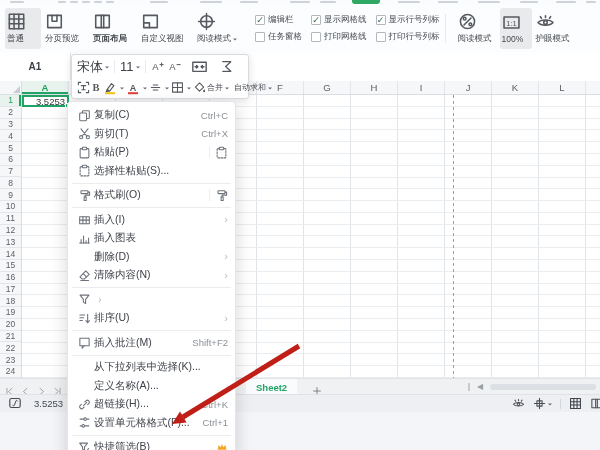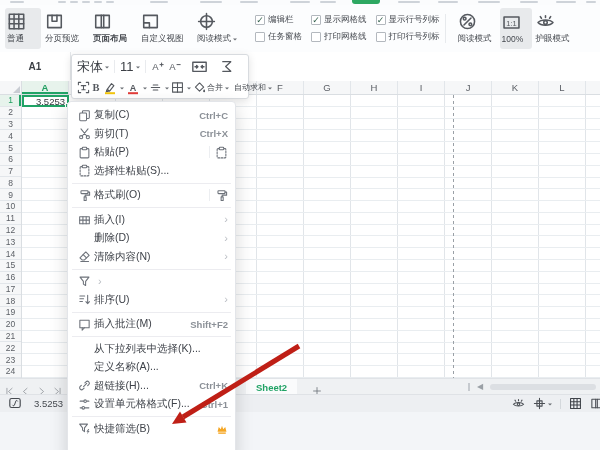--- a/index.html
+++ b/index.html
@@ -75,21 +75,21 @@
   .mdiv{width:1px;height:13px;background:#e9ebee;margin:0 3px;}
   .mico{display:flex;align-items:center;padding:0 1.5px;color:#55595f;}
   .mlabel{font-size:8px;color:#45494f;white-space:nowrap;display:flex;align-items:center;}
   .bld{font-weight:bold;font-size:10.5px;font-family:"Liberation Serif","DejaVu Serif",serif;}
   
   .menu{position:absolute;left:67px;top:101px;width:169px;height:360px;background:#fff;border:1px solid #e3e5e9;
         border-radius:4px;box-shadow:0 6px 18px rgba(0,0,0,.16);z-index:50;padding-top:4px;box-sizing:border-box;overflow:hidden;}
   .mi{height:18.5px;display:flex;align-items:center;padding:0 7px 0 6px;font-size:10.5px;color:#3f434a;}
   .mi .icw{width:20px;flex:none;display:flex;justify-content:center;color:#6d727a;}
   .mi .lbl{flex:1;white-space:nowrap;overflow:hidden;}
-  .mi .sc{color:#8b9097;font-size:9.5px;white-space:nowrap;font-weight:bold;}
+  .mi .sc{color:#8b9097;font-size:9.5px;white-space:nowrap;}
   .mi .sub{color:#b9bdc3;font-size:11px;margin-left:4px;line-height:1;}
   .mi .rdiv{width:1px;height:12px;background:#eceef1;margin:0 5px;}
   .msep{height:6px;display:flex;align-items:center;}
   .msep i{height:1px;background:#ececf0;flex:1;margin:0 4px;}
   .overlay{position:absolute;left:0;top:0;width:600px;height:450px;z-index:60;pointer-events:none;}
 </style>
 </head>
 <body>
 
 <div id="app">
@@ -526,20 +526,31 @@
             <svg viewBox="0 0 14 14" width="13" height="13" fill="none" stroke="currentColor" stroke-width="1.15" stroke-linecap="round" stroke-linejoin="round">
               <rect x="1.8" y="4" width="10.4" height="7.5"></rect>
               <path d="M1.8 7.7h10.4M5.3 4v7.5M8.8 4v7.5"></path>
             </svg>
           </span>
         </span>
         <span class="lbl">插入(I)</span>
         <span class="sub">›</span>
       </div>
       <div class="mi">
+        <span class="icw">
+          <span class="ico">
+            <svg viewBox="0 0 14 14" width="13" height="13" fill="none" stroke="currentColor" stroke-width="1.15" stroke-linecap="round" stroke-linejoin="round">
+              <path d="M1.8 11.8h10.4"></path>
+              <path d="M3.3 11.8V8.2M6 11.8V4.4M8.7 11.8V9.4M11.4 11.8V6.4"></path>
+            </svg>
+          </span>
+        </span>
+        <span class="lbl">插入图表</span>
+      </div>
+      <div class="mi">
         <span class="icw"></span>
         <span class="lbl">删除(D)</span>
         <span class="sub">›</span>
       </div>
       <div class="mi">
         <span class="icw">
           <span class="ico">
             <svg viewBox="0 0 14 14" width="13" height="13" fill="none" stroke="currentColor" stroke-width="1.15" stroke-linecap="round" stroke-linejoin="round">
               <path d="M8.4 2.1L12 5.7 7 10.7H4.4L2.1 8.4 8.4 2.1z"></path>
               <path d="M5.6 4.9l3.5 3.5M3 12.4h8.4"></path>

